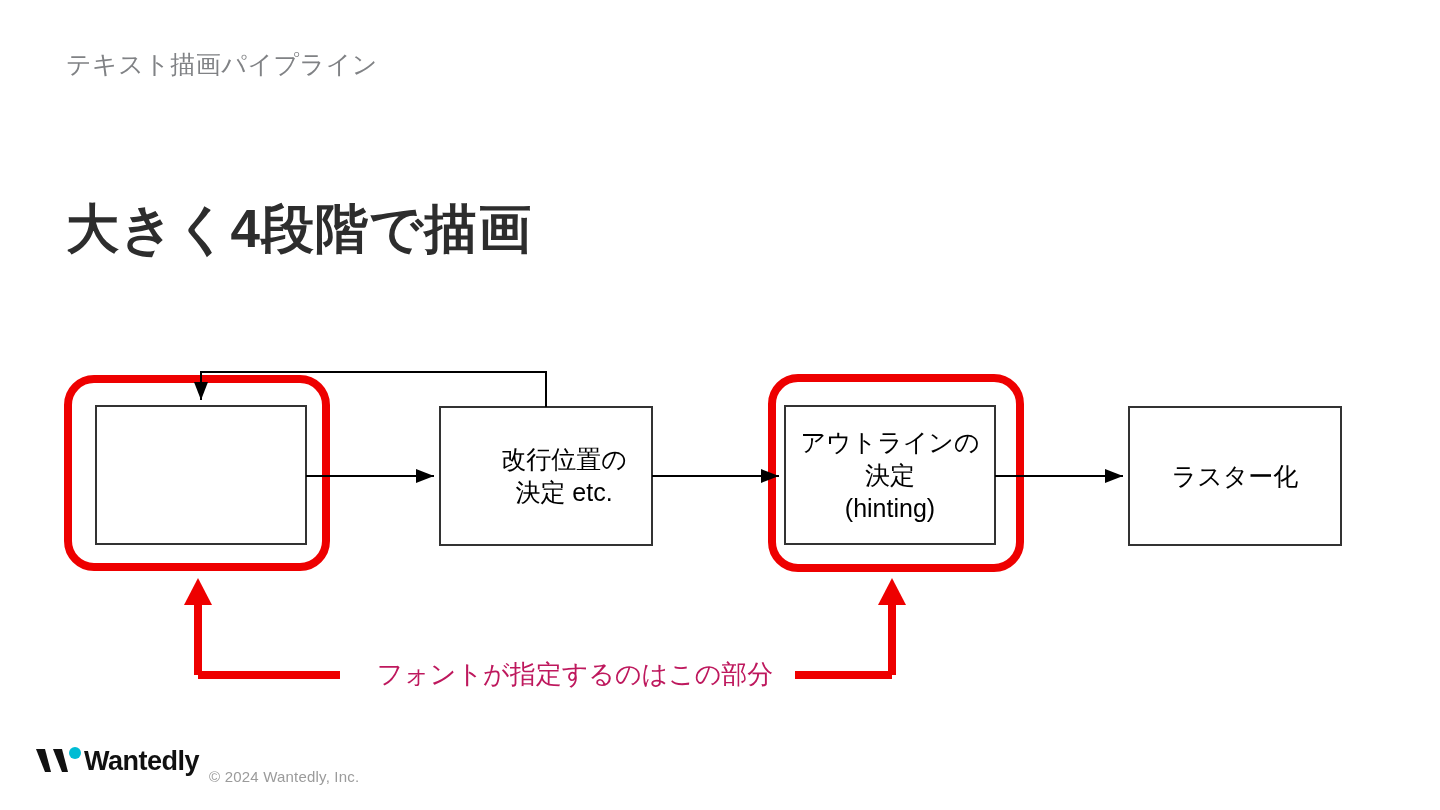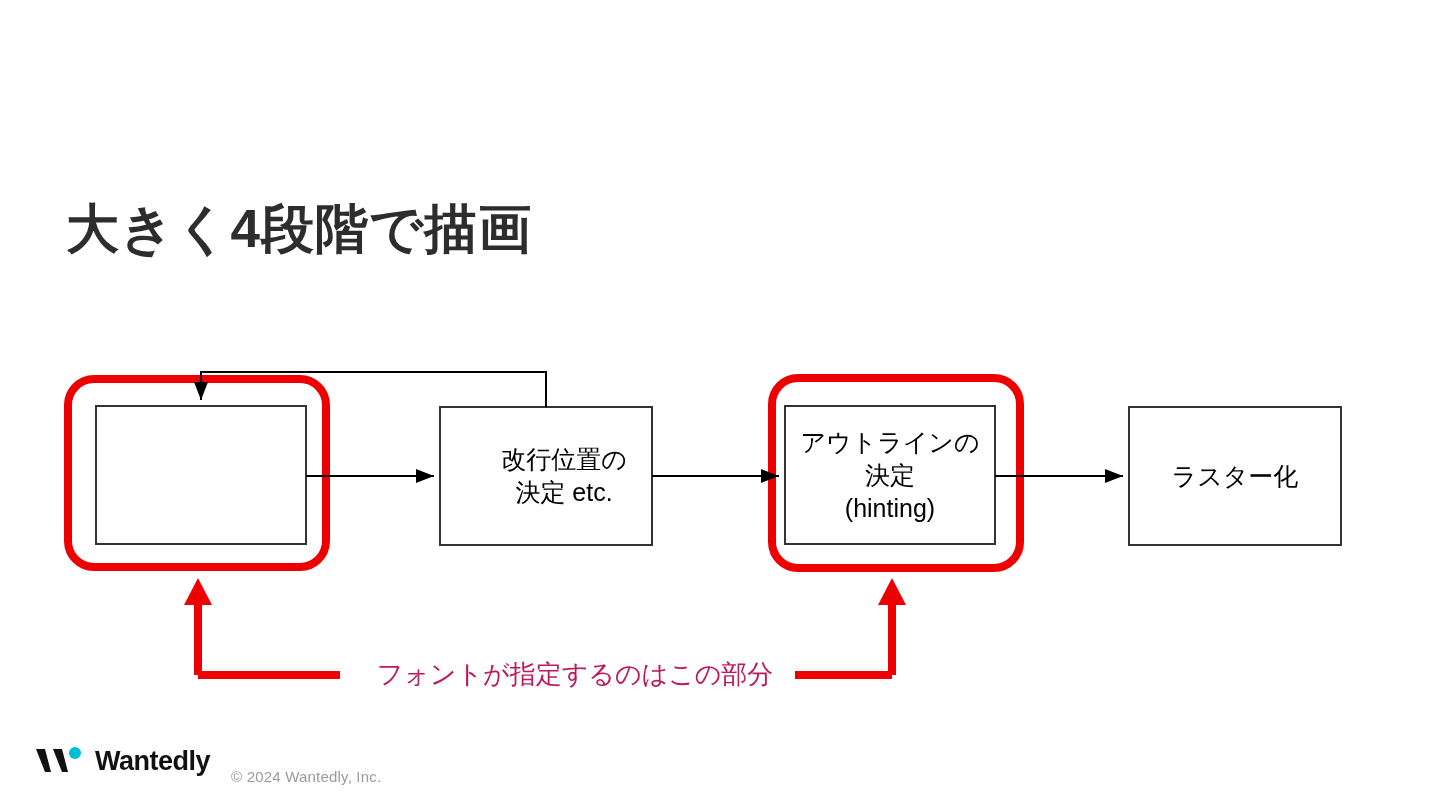--- a/index.html
+++ b/index.html
@@ -90,21 +90,21 @@
     white-space: nowrap;
   }
 
   
   .footer {
     position: absolute;
     left: 34px;
     bottom: 26px;
     display: flex;
     align-items: center;
-    gap: 13px;
+    gap: 2px;
   }
   .logo-mark {
     width: 52px;
     height: 34px;
     display: block;
   }
   .logo-word {
     font-size: 27px;
     font-weight: 600;
     letter-spacing: -0.5px;
@@ -120,20 +120,21 @@
     line-height: 1;
     white-space: nowrap;
     margin-top: 31px;
   }
 </style>
 </head>
 <body>
 
 <div id="slide">
 
+  <div class="eyebrow">テキスト描画パイプライン</div>
 
   <h1 class="slide-title">大きく4段階で描画</h1>
 
   <svg id="diagram-svg" viewBox="0 0 1440 810">
     <defs>
       <marker id="arrow-black" markerWidth="10" markerHeight="10" refX="9" refY="3.5" orient="auto" markerUnits="strokeWidth">
         <path d="M0,0 L9,3.5 L0,7 z" fill="#000000"></path>
       </marker>
       <marker id="arrow-red" markerWidth="6" markerHeight="6" refX="3" refY="3" orient="auto" markerUnits="strokeWidth">
         <path d="M0,0 L6,3 L0,6 z" fill="#ee0000"></path>

